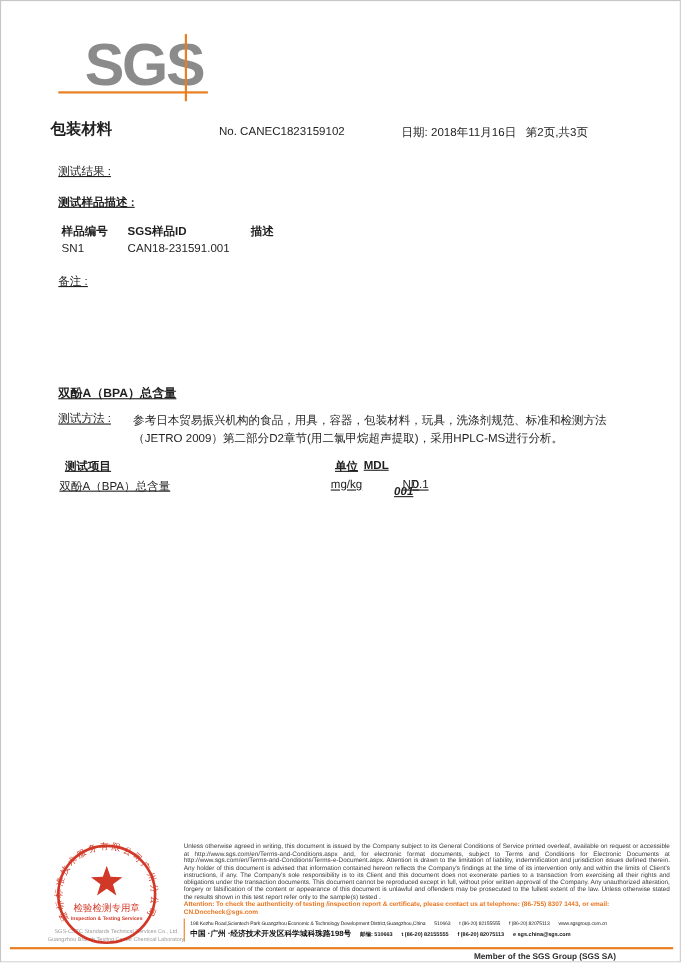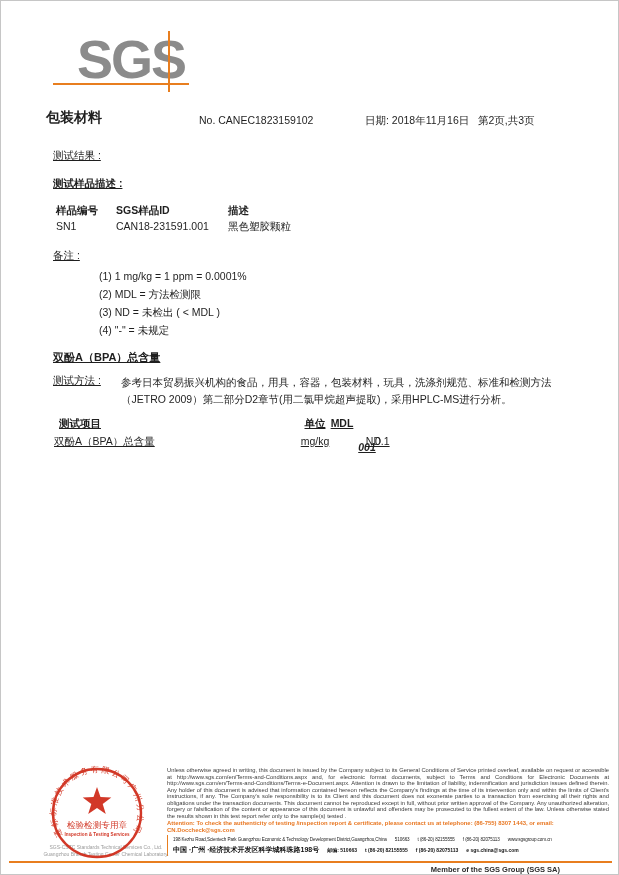--- a/index.html
+++ b/index.html
@@ -79,30 +79,23 @@
 
   <div class="abs body-text results-label">测试结果 :</div>
   <div class="abs body-text bold uline sample-desc">测试样品描述 :</div>
 
   <div class="abs sample-table">
     <div class="c bold">样品编号</div>
     <div class="c bold">SGS样品ID</div>
     <div class="l bold">描述</div>
     <div class="c">SN1</div>
     <div class="c">CAN18-231591.001</div>
-    <div class="l">黑色塑胶颗粒</div>
   </div>
 
   <div class="abs body-text notes-label">备注 :</div>
-  <div class="abs notes-list">
-    <div>(1) 1 mg/kg = 1 ppm = 0.0001%</div>
-    <div>(2) MDL = 方法检测限</div>
-    <div>(3) ND = 未检出 ( &lt; MDL )</div>
-    <div>(4) "-" = 未规定</div>
-  </div>
 
   <div class="abs bold uline bpa-title">双酚A（BPA）总含量</div>
 
   <div class="abs body-text method-label">测试方法 :</div>
   <div class="abs method-text">参考日本贸易振兴机构的食品，用具，容器，包装材料，玩具，洗涤剂规范、标准和检测方法（JETRO 2009）第二部分D2章节(用二氯甲烷超声提取)，采用HPLC-MS进行分析。</div>
 
   <div class="abs body-text bold uline rt-h-item">测试项目</div>
   <div class="abs body-text bold uline rt-h-unit">单位</div>
   <div class="abs body-text bold uline rt-h-mdl">MDL</div>
   <div class="abs body-text bold uline rt-h-001">001</div>

